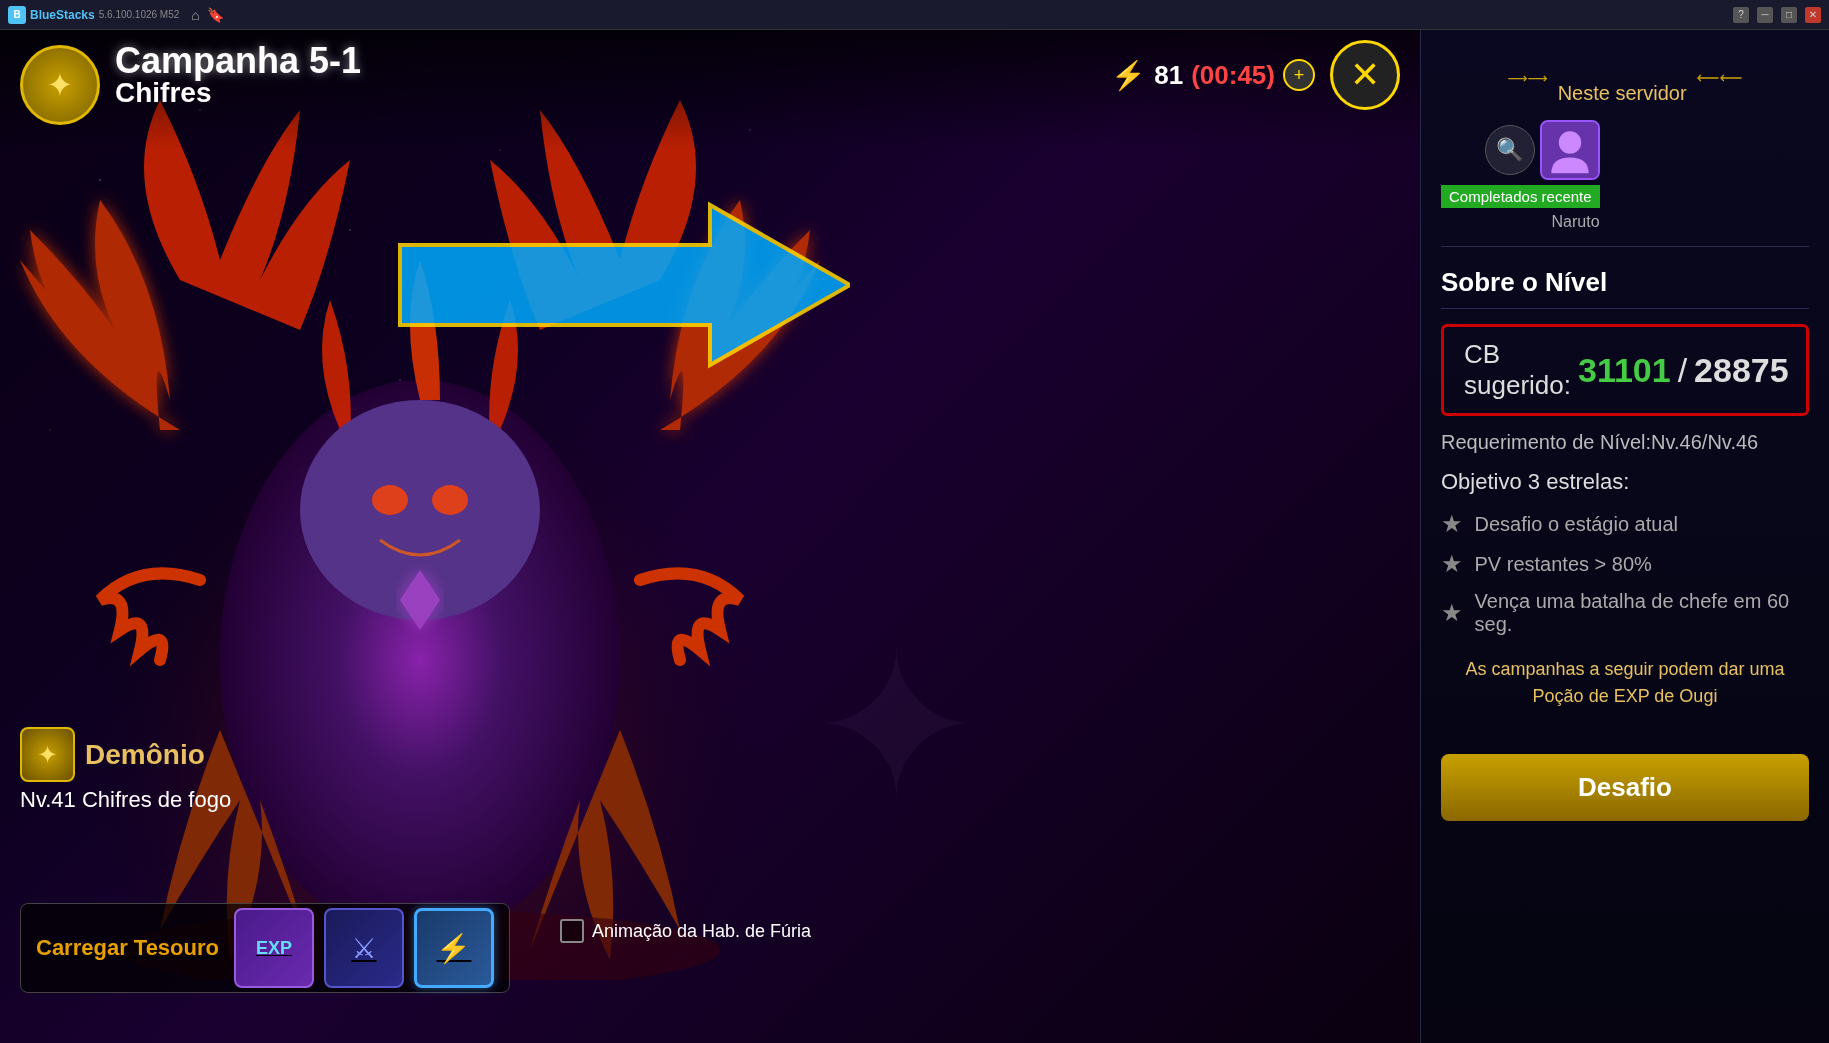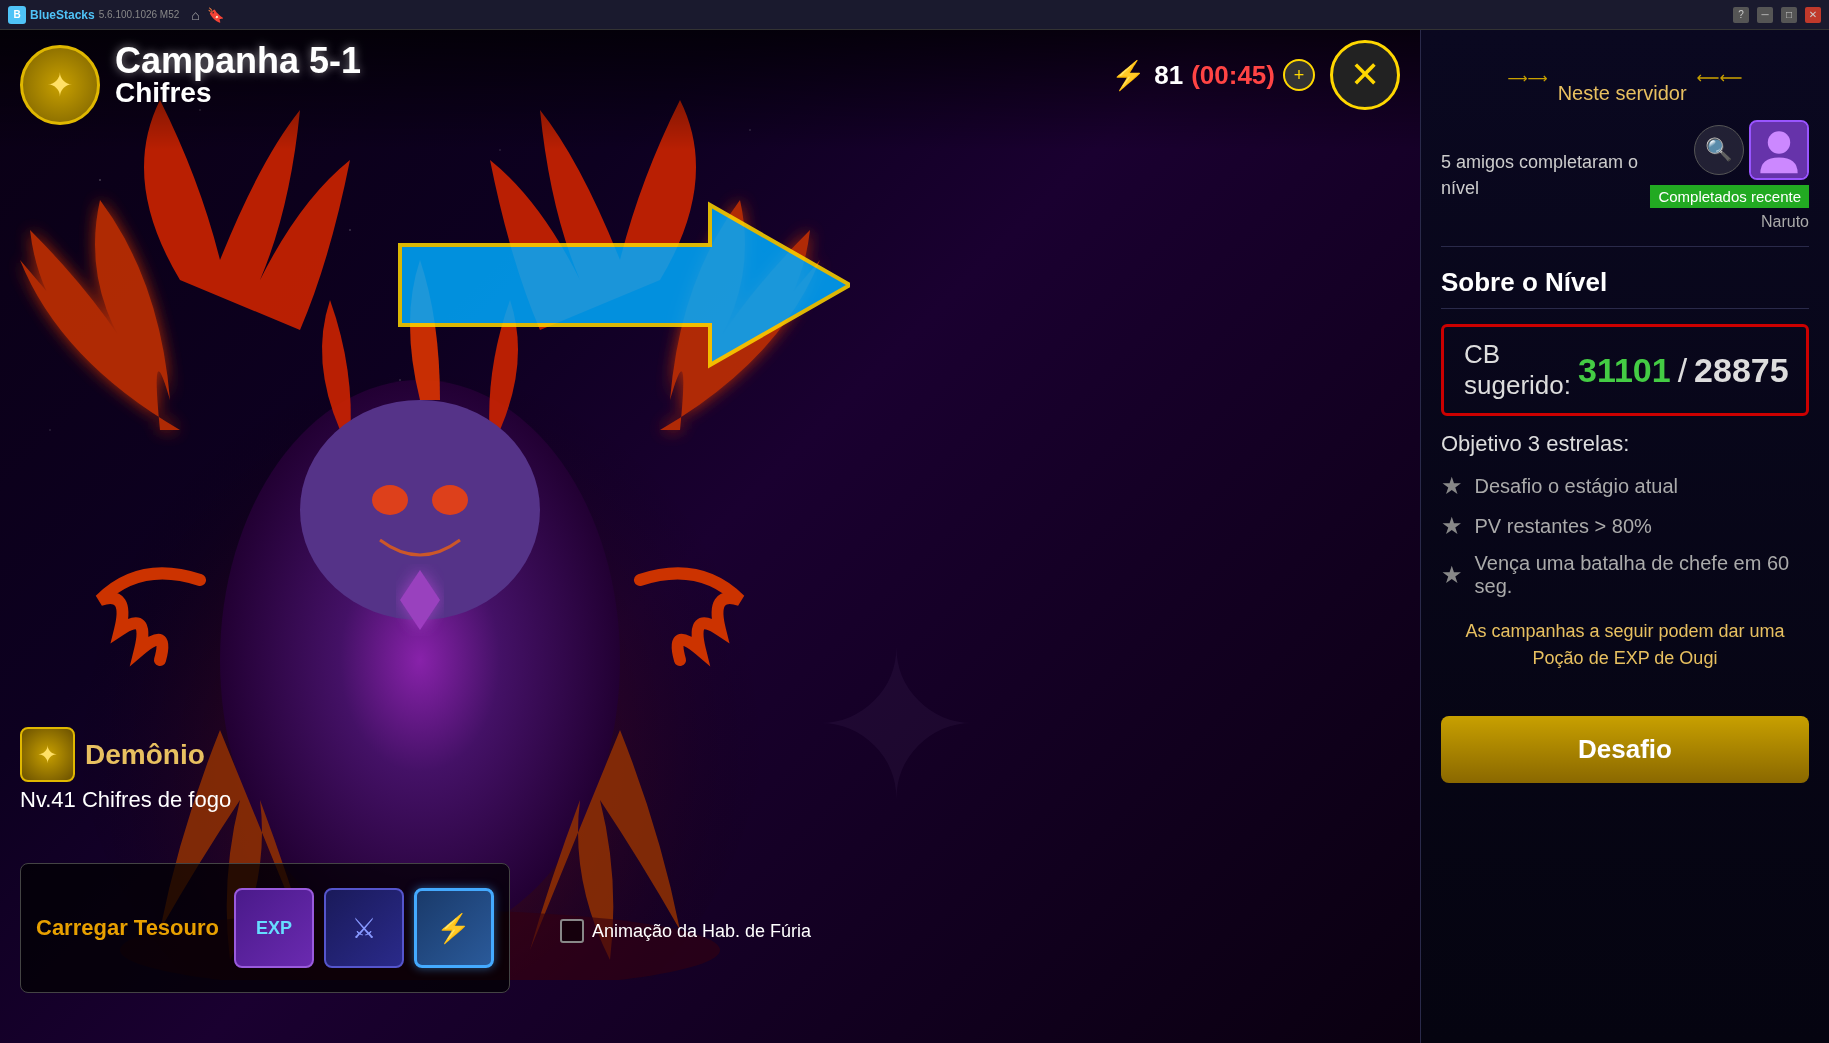--- a/index.html
+++ b/index.html
@@ -218,24 +218,25 @@
     }
 
     
     .treasure-bar {
       position: absolute;
       bottom: 50px;
       left: 20px;
       background: rgba(0,0,0,0.7);
       border: 1px solid #444;
       border-radius: 8px;
-      padding: 24px 15px;
+      padding: 4px 15px;
       display: flex;
       align-items: center;
       gap: 10px;
+      text-decoration: underline;
     }
     .treasure-label {
       color: #e8a000;
       font-size: 22px;
       font-weight: bold;
       margin-right: 5px;
     }
     .treasure-item {
       width: 80px; height: 80px;
       border-radius: 8px;
@@ -625,23 +626,20 @@
 
   
   <div class="server-section">
     <span class="server-divider">⟶⟶</span>
     <span class="server-label">Neste servidor</span>
     <span class="server-arrows">⟵⟵</span>
   </div>
 
   
   <div class="friends-section">
-    <div style="flex:1">
-      <span class="friends-text">5 amigos completaram o nível</span>
-    </div>
     <div style="display:flex;flex-direction:column;align-items:flex-end;gap:5px">
       <div style="display:flex;align-items:center;gap:5px">
         <div class="search-icon-btn">🔍</div>
         <div class="friend-avatar">
           <svg viewBox="0 0 60 60" style="width:100%;height:100%">
             <rect width="60" height="60" fill="#6633aa"></rect>
             <circle cx="30" cy="22" r="12" fill="#cc88ff"></circle>
             <path d="M10 55 Q10 38 30 38 Q50 38 50 55" fill="#cc88ff"></path>
           </svg>
         </div>
@@ -656,20 +654,21 @@
 
   
   <div class="cb-box">
     <span class="cb-label">CB sugerido:</span>
     <span class="cb-value-good">31101</span>
     <span class="cb-separator">/</span>
     <span class="cb-value-req">28875</span>
   </div>
 
   
+  <div class="level-req">Requerimento de Nível:Nv.46/Nv.46</div>
 
   
   <div class="stars-section-title">Objetivo 3 estrelas:</div>
 
   <div class="star-objective">
     <span class="star-icon">★</span>
     <span class="star-text">Desafio o estágio atual</span>
   </div>
   <div class="star-objective">
     <span class="star-icon">★</span>

